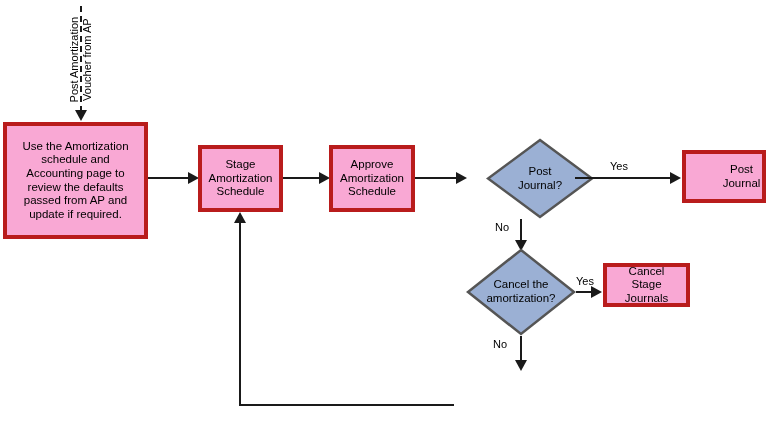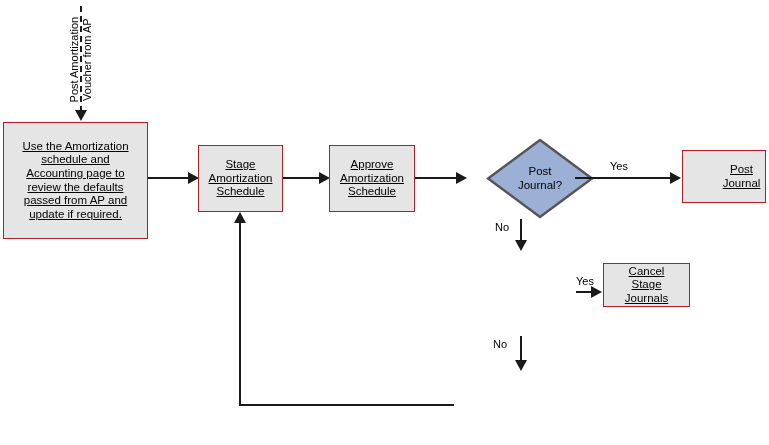--- a/index.html
+++ b/index.html
@@ -20,23 +20,22 @@
     box-sizing: border-box;
     display: flex;
     align-items: center;
     justify-content: center;
     text-align: center;
     color: #000000;
     line-height: 1.18;
     white-space: pre-line;
   }
   .rect {
-    background: #e5e5e5;
-    border: 1px solid #b91c1c;
-    text-decoration: underline;
+    background: #f9a8d4;
+    border: 4px solid #b91c1c;
   }
   .diamond-wrap {
     position: absolute;
   }
   .diamond-shape {
     position: absolute;
     inset: 0;
   }
   .diamond-label {
     position: absolute;
@@ -141,20 +140,27 @@
   <div class="edge edge-h" style="left:575px; top:177px; width:97px;"></div>
   <div class="arrow arrow-right" style="left:670px; top:172px;"></div>
   <div class="edge-label" style="left:610px; top:160px;">Yes</div>
 
   <div class="node rect" style="left:682px; top:150px; width:84px; height:53px; font-size:11.5px;padding-left:35px;">Post Journal</div>
 
   <div class="edge edge-v" style="left:520px; top:219px; height:24px;"></div>
   <div class="arrow arrow-down" style="left:515px; top:240px;"></div>
   <div class="edge-label" style="left:495px; top:221px;">No</div>
 
+  <div class="diamond-wrap" style="left:466px; top:248px; width:110px; height:88px;">
+    <svg class="diamond-shape" viewBox="0 0 110 88" preserveAspectRatio="none">
+      <polygon points="55,2 108,44 55,86 2,44" fill="#9bb0d4" stroke="#555555" stroke-width="2.5"></polygon>
+    </svg>
+    <div class="diamond-label" style="font-size:11.5px;">Cancel the
+amortization?</div>
+  </div>
 
   <div class="edge edge-h" style="left:576px; top:291px; width:17px;"></div>
   <div class="arrow arrow-right" style="left:591px; top:286px;"></div>
   <div class="edge-label" style="left:576px; top:275px;">Yes</div>
 
   <div class="node rect" style="left:603px; top:263px; width:87px; height:44px; font-size:11.5px;">Cancel
 Stage
 Journals</div>
 
   <div class="edge edge-v" style="left:520px; top:336px; height:26px;"></div>

